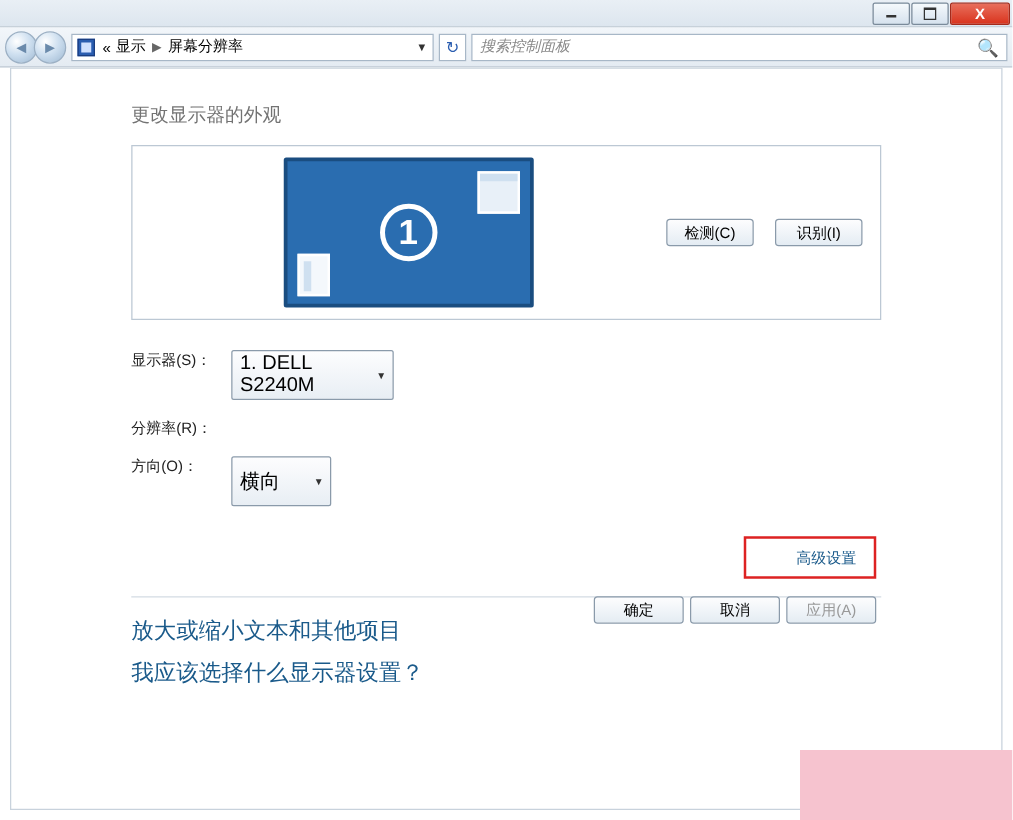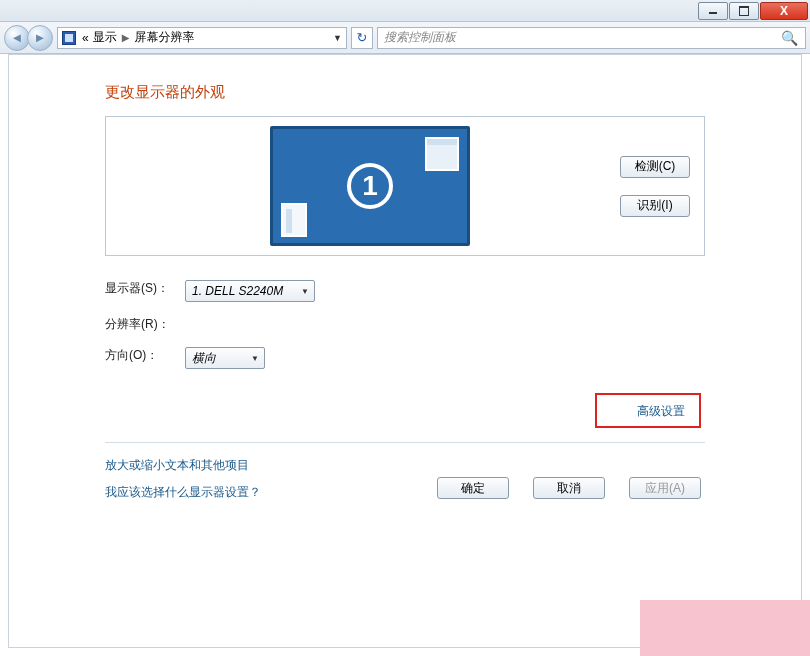--- a/index.html
+++ b/index.html
@@ -24,51 +24,51 @@
   .bc-sep { margin: 0 5px; color: #666; font-size: 10px; }
   .bc-drop { margin-left: auto; color:#333; font-size:9px; }
   .refresh { width: 22px; height: 22px; border: 1px solid #a7b7c7; background:#fff; display:flex;align-items:center;justify-content:center; color:#2a5db0; font-size:13px; }
   .searchbox { flex: 1; height: 22px; background: #fff; border: 1px solid #a7b7c7; display: flex; align-items: center; padding: 0 6px; font-size: 12px; color: #888; font-style: italic; }
   .searchbox .mag { margin-left:auto; color:#2a5db0; font-style:normal; font-size:14px; }
 
   
   .content { position: absolute; top: 54px; left: 8px; right: 8px; bottom: 8px; background: #fff; border: 1px solid #c8d2dc; padding: 28px 0 0 0; }
   .inner { width: 600px; margin: 0 auto; }
 
-  .page-title { font-size: 15px; color: #c2410c; margin-bottom: 14px; }
+  .page-title { font-size: 15px; color: #737373; margin-bottom: 14px; }
 
   .monitor-preview { border: 1px solid #bcc8d4; height: 140px; display: flex; align-items: center; padding: 0 14px; position: relative; margin-bottom: 24px; }
   .preview-stage { flex: 1; display:flex; justify-content:center; }
   .monitor-box { width: 200px; height: 120px; background: #2a6db0; border: 3px solid #1a4d80; border-radius: 2px; position: relative; display:flex; align-items:center; justify-content:center; }
   .monitor-num { width: 46px; height: 46px; border-radius: 50%; border: 4px solid #fff; color: #fff; font-size: 28px; font-weight: bold; display:flex; align-items:center; justify-content:center; }
   .mini-win1 { position:absolute; top:8px; right:8px; width:34px; height:34px; background:#e8f0f8; border:2px solid #fff; }
   .mini-win1::before{content:"";position:absolute;top:0;left:0;right:0;height:6px;background:#cfe0f0;}
   .mini-win2 { position:absolute; bottom:6px; left:8px; width:26px; height:34px; background:#f4f8fc; border:2px solid #fff; }
   .mini-win2::before{content:"";position:absolute;top:4px;left:3px;width:6px;height:24px;background:#cfe0f0;}
-  .preview-btns { display:flex; flex-direction:column; gap:17px; }
+  .preview-btns { display:flex; flex-direction:row; gap:17px; }
   .btn { min-width: 70px; height: 22px; font-size: 12px; border: 1px solid #8a9aaa; border-radius: 3px; background: linear-gradient(to bottom, #fdfdfe, #e4ecf3); padding: 0 12px; cursor: pointer; }
   .btn:disabled { color:#999; }
 
   .form-row { display: flex; align-items: flex-start; margin-bottom: 14px; font-size: 12px; }
   .form-row label { width: 80px; color: #222; }
-  .select { height: 22px; border: 1px solid #8a9aaa; background: linear-gradient(to bottom,#fdfdfe,#e8eef4); font-size: 12px; padding: 0 20px 0 6px; position: relative; display:inline-flex; align-items:center; border-radius:2px; cursor:pointer;font-style:italic; }
+  .select { height: 40px; border: 1px solid #8a9aaa; background: linear-gradient(to bottom,#fdfdfe,#e8eef4); font-size: 16px; padding: 0 20px 0 6px; position: relative; display:inline-flex; align-items:center; border-radius:2px; cursor:pointer; }
   .select::after { content:"▼"; font-size:8px; position:absolute; right:5px; color:#333; }
   .sel-display { width: 130px; }
   .sel-res { width: 170px; }
   .sel-orient { width: 80px; }
 
   .adv-row { text-align: right; margin-top: 24px; padding-right: 4px; }
   .adv-link { color: #1a5a8a; font-size: 12px; text-decoration: none; cursor:pointer; }
   .adv-highlight { border: 2px solid #d22; display:inline-block; padding: 6px 14px 6px 40px; }
 
   .divider { border: none; border-top: 1px solid #d4dce4; margin: 14px 0 14px 0; }
 
-  .links-block a { display:block; color:#1a5a8a; font-size:12px; text-decoration:none; margin-bottom:10px; cursor:pointer; }
+  .links-block a { display:block; color:#1a5a8a; font-size:18px; text-decoration:none; margin-bottom:10px; cursor:pointer; }
 
-  .footer-btns { position:absolute; right: 100px; bottom: 148px; display:flex; gap:24px; }
+  .footer-btns { position:absolute; right: 100px; bottom: 148px; display:flex; gap:5px; }
   .footer-btns .btn { min-width: 72px; }
 
   .pink-block { position:absolute; right:0; bottom:0; width:170px; height:56px; background:#f6c3cf; }
 </style>
 </head>
 <body>
 
 <div class="titlebar">
   <div class="win-btn win-min"></div>
   <div class="win-btn win-max"></div>

